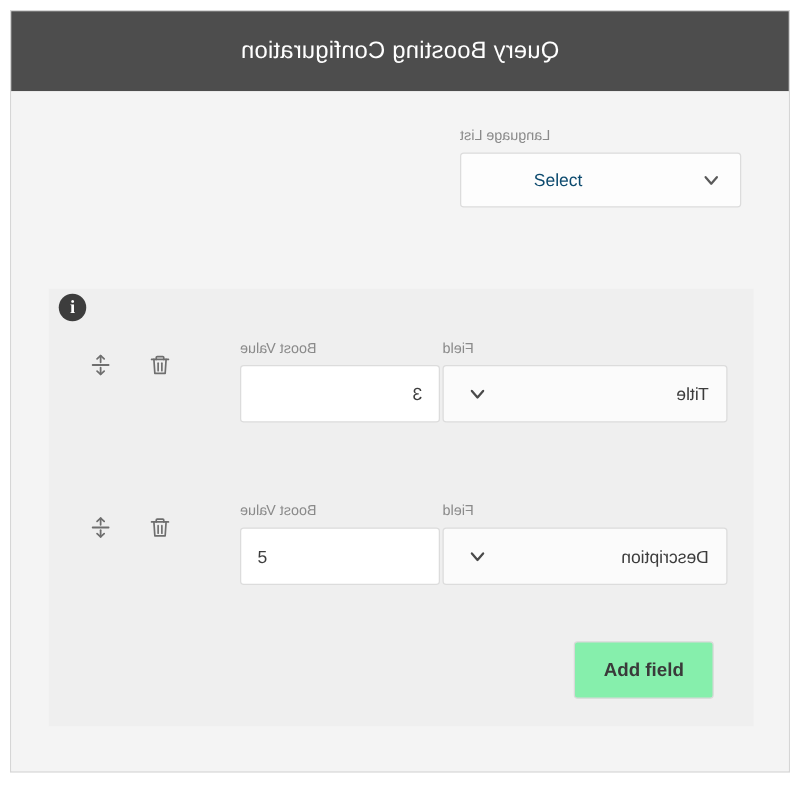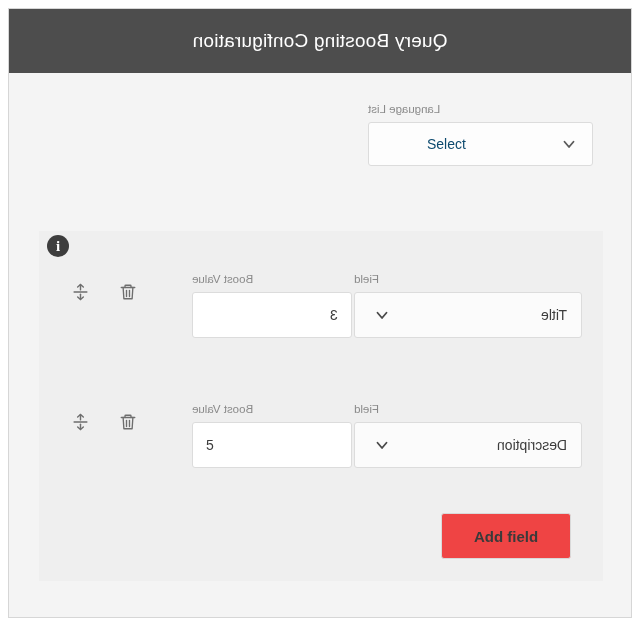--- a/index.html
+++ b/index.html
@@ -249,23 +249,23 @@
     bottom: 0;
     display: flex;
     align-items: center;
     color: #4a4a4a;
   }
 
   .add-btn {
     position: absolute;
     right: 32px;
     bottom: 22px;
-    width: 130px;
+    width: 112px;
     height: 46px;
-    background: #ef4444;
+    background: #86efac;
     border: 1px solid #d9d9d9;
     border-radius: 3px;
     display: flex;
     align-items: center;
     justify-content: center;
     font-size: 15px;
     font-weight: bold;
     color: #3a3a3a;
     box-sizing: border-box;
     cursor: pointer;

